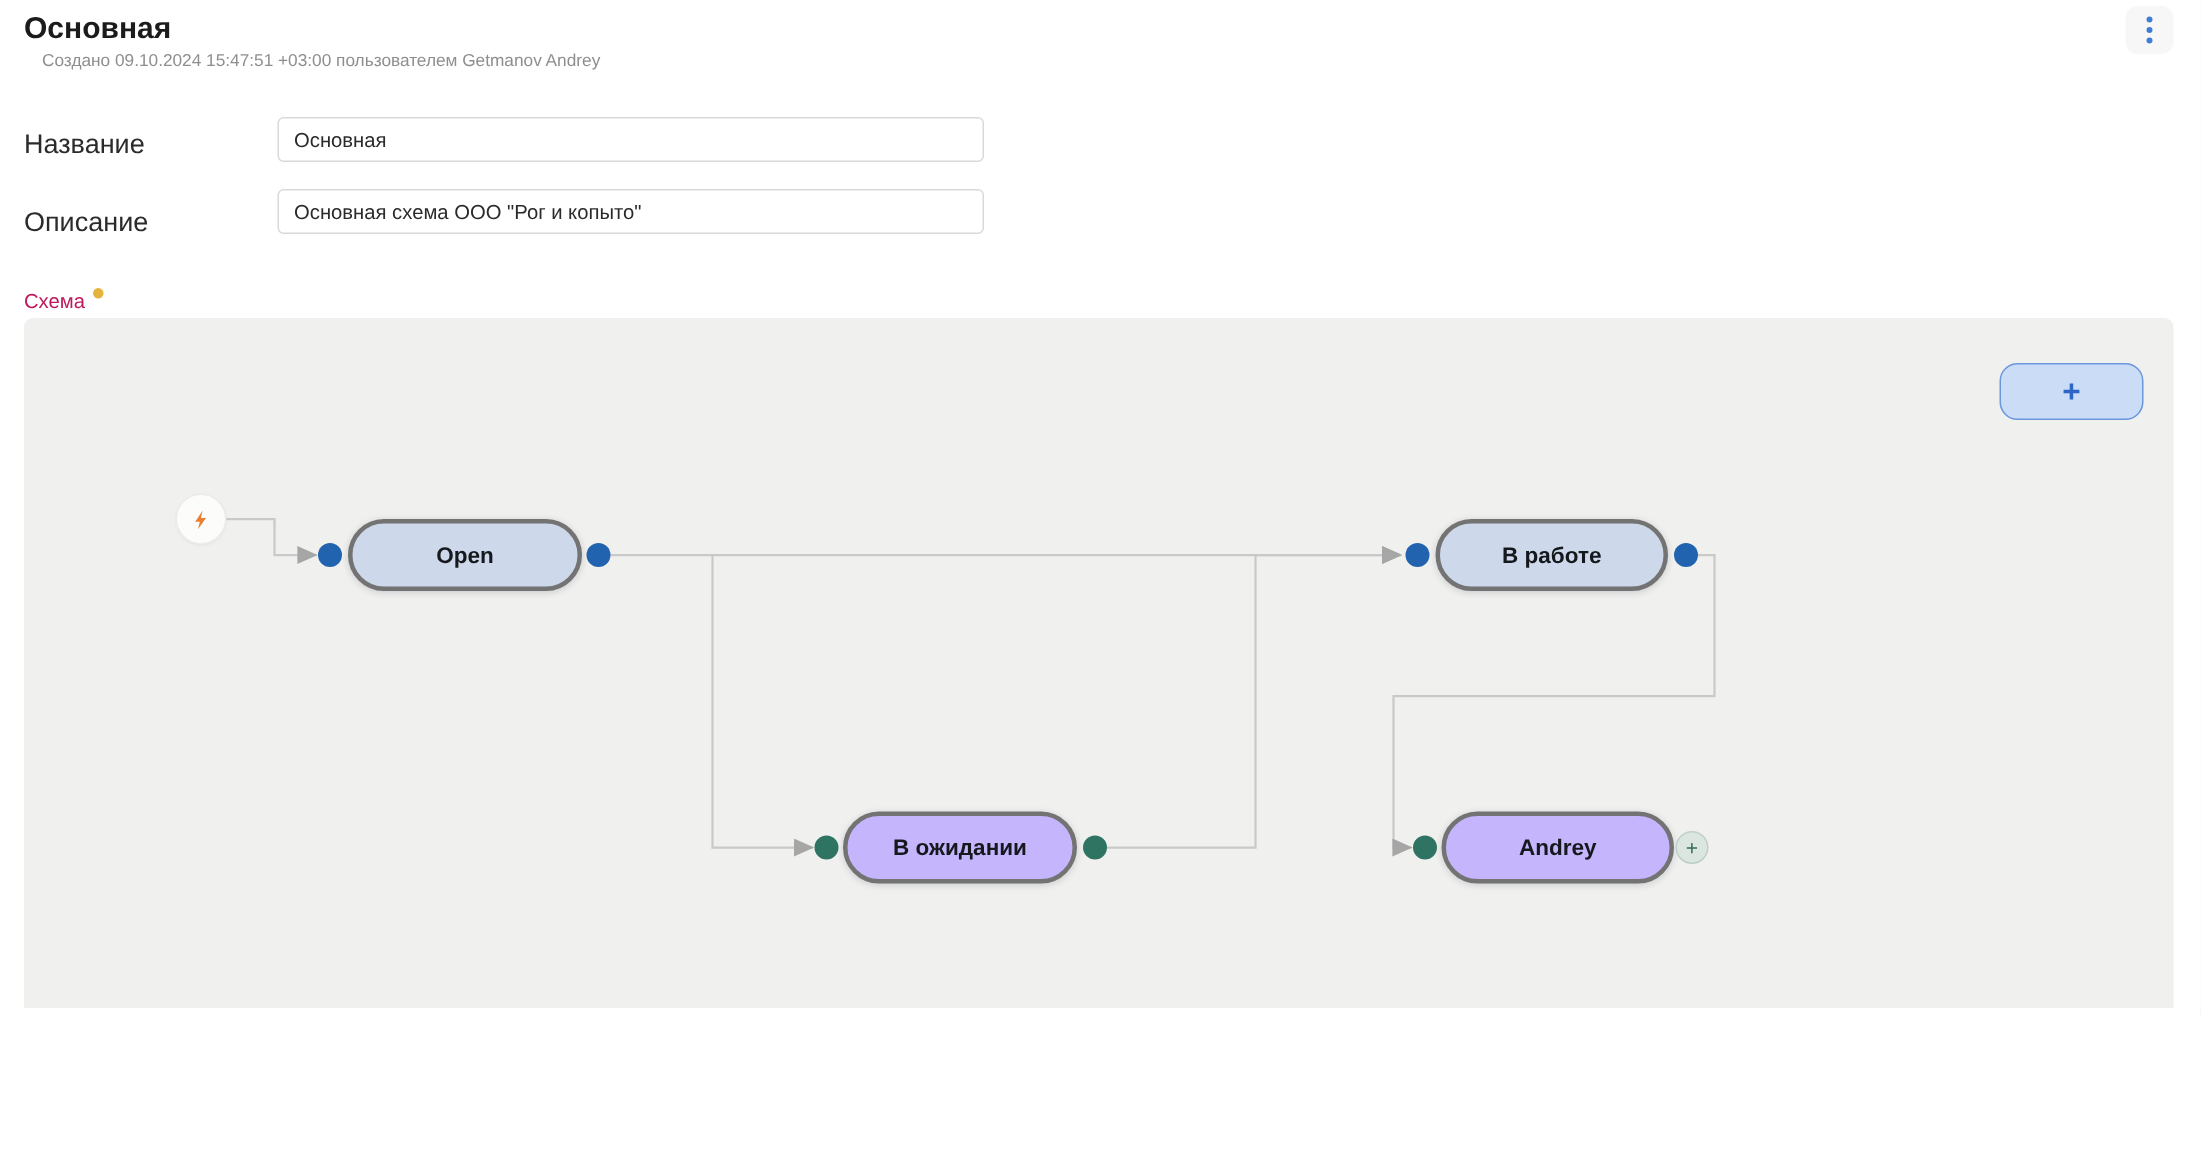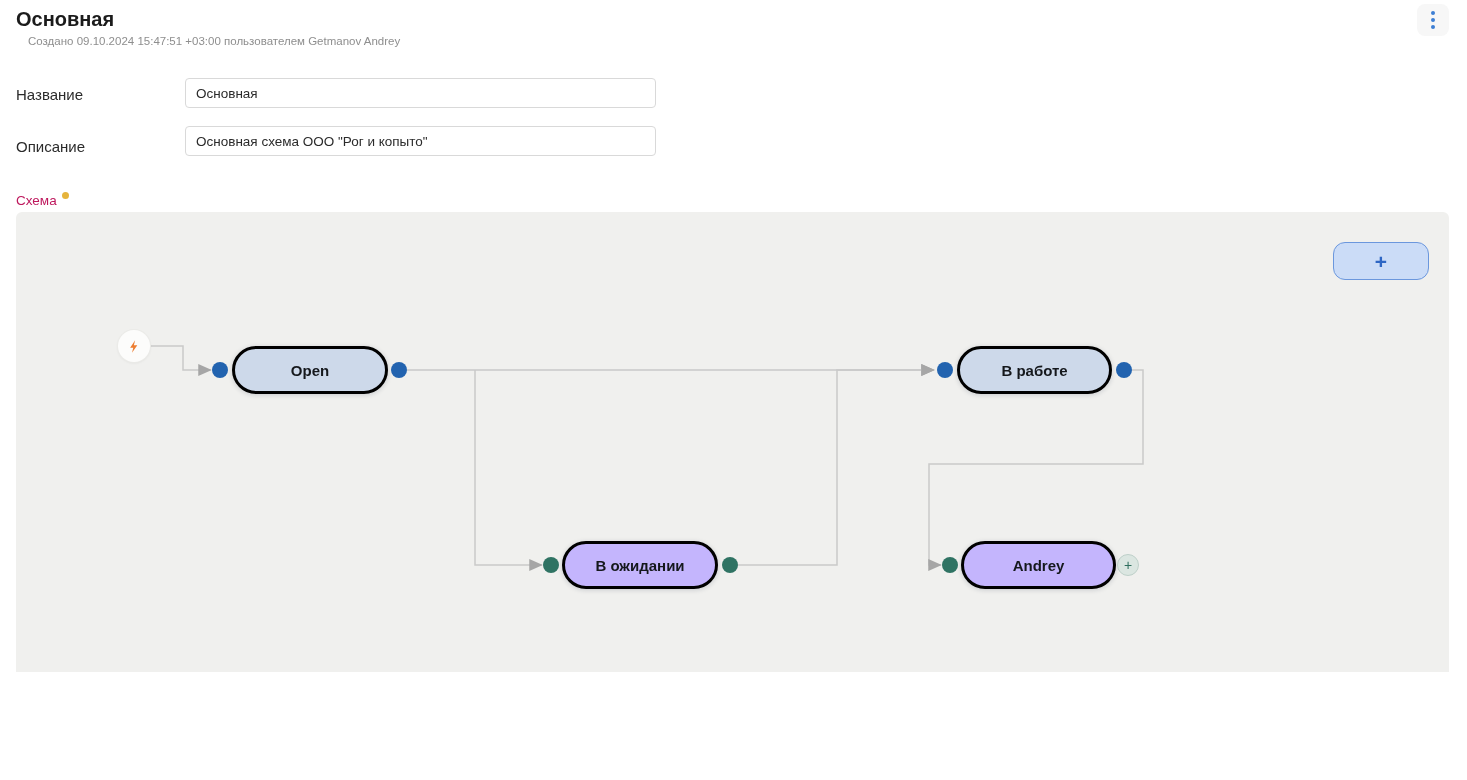--- a/index.html
+++ b/index.html
@@ -9,37 +9,37 @@
 
   
   .page-title { position:absolute; left:16px; top:8px; font-size:20px; font-weight:700; color:#1b1b1b; }
   .page-subtitle { position:absolute; left:28px; top:35px; font-size:11.5px; color:#8e8e8e; }
   .kebab-btn { position:absolute; left:1417px; top:4px; width:32px; height:32px; border:none;
     background:#f7f7f7; border-radius:8px; cursor:pointer; display:flex; align-items:center; justify-content:center; }
   .kebab-icon { display:flex; flex-direction:column; gap:3px; }
   .kebab-icon i { width:4px; height:4px; border-radius:50%; background:#3e7fd4; }
 
   
-  .field-label { position:absolute; left:16px; font-size:15px; color:#2b2b2b; }
+  .field-label { position:absolute; left:16px; font-size:18px; color:#2b2b2b; }
   .text-input { position:absolute; left:185px; width:471px; height:30px; border:1px solid #d9d9d9;
     border-radius:4px; background:#fff; font-family:"Liberation Sans", sans-serif; font-size:13.5px;
     color:#2b2b2b; padding:0 10px; outline:none; }
   .schema-label { position:absolute; left:16px; top:193px; font-size:13.5px; color:#be185d; }
   .modified-dot { position:absolute; left:62px; top:192px; width:7px; height:7px; border-radius:50%; background:#e6b43c; }
 
   
   .canvas { position:absolute; left:16px; top:212px; width:1433px; height:556px; background:#f0f0ee; border-radius:6px; }
   .edges-layer { position:absolute; left:0; top:0; width:100%; height:100%; }
 
   .add-status-btn { position:absolute; left:1317px; top:30px; width:96px; height:38px;
     background:#cbdcf7; border:1px solid #6b97dd; border-radius:12px; color:#2d66c4;
     font-size:21px; font-weight:600; line-height:1; cursor:pointer; font-family:"Liberation Sans", sans-serif; }
 
   .node { position:absolute; display:flex; align-items:center; justify-content:center;
-    border:3px solid #000000; border-radius:24px; box-shadow:0 1px 5px rgba(20,35,60,.18);
+    border:3px solid #737373; border-radius:24px; box-shadow:0 1px 5px rgba(20,35,60,.18);
     font-size:15px; font-weight:600; color:#15181c; cursor:move; }
   .node.blue { background:#cdd9ea; }
   .node.green { background:#c4b5fd; }
 
   .port { position:absolute; width:16px; height:16px; border-radius:50%; cursor:crosshair; }
   .port.blue { background:#2263af; }
   .port.green { background:#2f7363; }
 
   .start-node { position:absolute; width:32px; height:32px; border-radius:50%; background:#fcfcfb;
     box-shadow:0 0 0 1px #ebebe8, 0 1px 3px rgba(0,0,0,.08); display:flex; align-items:center; justify-content:center; cursor:move; }

